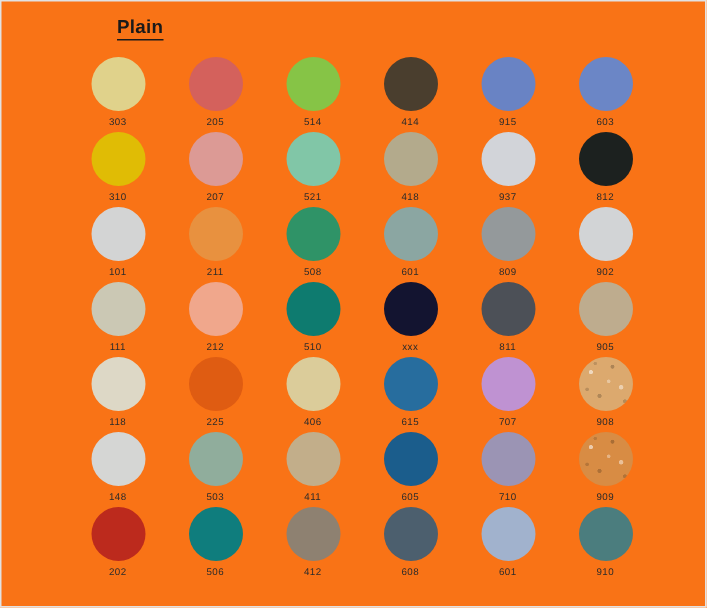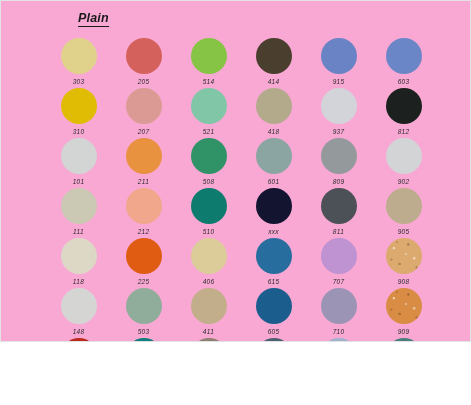--- a/index.html
+++ b/index.html
@@ -6,26 +6,25 @@
     margin: 0;
     padding: 0;
     background: #ffffff;
   }
   body {
     font-family: "Liberation Sans", sans-serif;
   }
   #page {
     position: relative;
     width: 471px;
-    height: 342px;
-    background: #f9a8d4;
+    height: 405px;
+    background: #f97316;
     box-sizing: border-box;
     border: 1px solid #e2e2e2;
     overflow: hidden;
-    font-style: italic;
   }
   #title {
     position: absolute;
     left: 77px;
     top: 11px;
     font-size: 12.5px;
     font-weight: bold;
     color: #1a1a1a;
     letter-spacing: 0.2px;
     border-bottom: 1.6px solid #1a1a1a;

